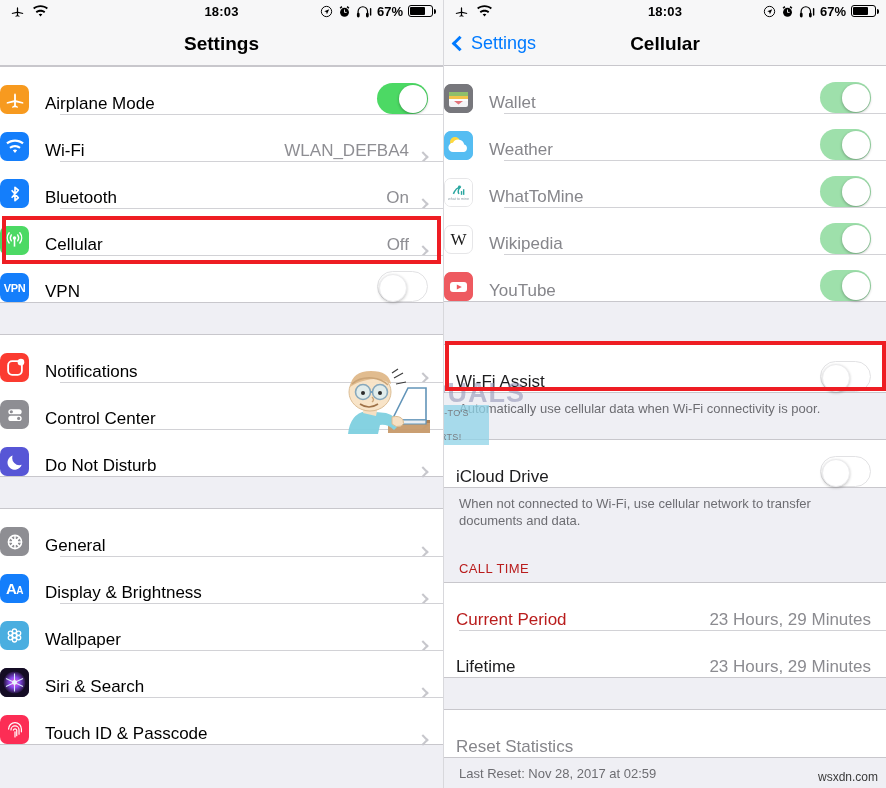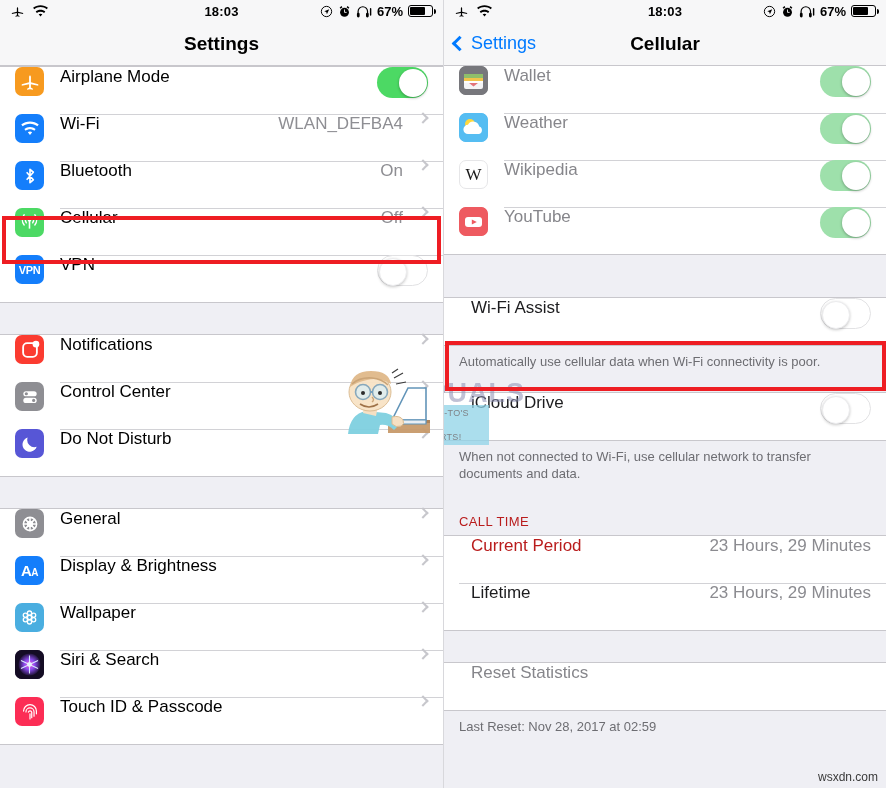--- a/index.html
+++ b/index.html
@@ -37,28 +37,28 @@
     font-size: 19px; font-weight: bold; color: #000; }
   .nav-back { display: flex; align-items: center; gap: 4px; color: #007aff;
     font-size: 18px; z-index: 3; }
   .chev-left { width: 11px; height: 11px; border-left: 3px solid #007aff;
     border-bottom: 3px solid #007aff; transform: rotate(45deg); margin-right: 2px; }
 
   
   .scroll { position: absolute; top: 66px; bottom: 0; left: 0; right: 0; background: #efeff4; }
   .group { background: #fff; border-top: 1px solid #c8c7cc; border-bottom: 1px solid #c8c7cc; }
   .gap { background: #efeff4; }
-  .row { display: flex; align-items: flex-start; height: 47px; padding-left: 15px; background: #fff; position: relative; }
+  .row { display: flex; align-items: flex-end; height: 47px; background: #fff; position: relative; }
   .row + .row::before { content:""; position:absolute; left:60px; right:0; top:0; height:1px; background:#d2d2d6; }
   .row.noicon + .row.noicon::before { left: 15px; }
   .icon { width: 29px; height: 29px; border-radius: 7px; flex: 0 0 29px;
           display:flex; align-items:center; justify-content:center; overflow:hidden; position:relative;}
   .label { margin-left: 16px; font-size: 17px; color: #000; flex: 1; white-space: nowrap; }
   .row.noicon .label { margin-left: 12px; }
-  .value { font-size: 17px; color: #8e8e93; margin-right: 16px; white-space: nowrap; }
+  .value { font-size: 17px; color: #8e8e93; margin-right: 10px; white-space: nowrap; }
   .chev { width: 8px; height: 8px; border-right: 2px solid #c7c7cc; border-top: 2px solid #c7c7cc;
           transform: rotate(45deg); margin-right: 16px; flex: 0 0 8px; }
 
   
   .toggle { width: 51px; height: 31px; border-radius: 16px; position: relative;
             margin-right: 15px; flex: 0 0 51px; }
   .toggle .knob { position:absolute; top:1.5px; width:28px; height:28px; border-radius:50%;
             background:#fff; box-shadow: 0 1px 3px rgba(0,0,0,.32); }
   .toggle.on { background: #4cd964; } .toggle.on .knob { right: 1.5px; }
   .toggle.off { background: #fff; border: 1px solid #e2e2e4; }
@@ -412,20 +412,36 @@
                 <path d="M9 21a4.6 4.6 0 010-9.2 6 6 0 0111.2 1.6A3.9 3.9 0 0119.5 21z" fill="#fff"></path>
               </svg>
           </span>
           <span class="label">Weather</span>
           <span class="toggle on">
               <span class="knob"></span>
             </span>
         </div>
         <div class="row">
           <span class="icon" style="background:#fff;border:1px solid #e6e6e8">
+            <svg width="29" height="29" viewBox="0 0 29 29">
+                <rect width="29" height="29" fill="#fff"></rect>
+              <path d="M9 16 q3-7 7-7 q-3 4-1 7" fill="none" stroke="#2aa7a0" stroke-width="1.6"></path>
+              <circle cx="15.5" cy="8.5" r="1.6" fill="#2aa7a0"></circle>
+              <rect x="17" y="13" width="1.5" height="4" fill="#2aa7a0"></rect>
+              <rect x="19.3" y="11" width="1.5" height="6" fill="#2aa7a0"></rect>
+              <text x="14.5" y="23" font-size="4" fill="#8fa0a8" text-anchor="middle" font-family="sans-serif">what to mine</text>
+            </svg>
+          </span>
+          <span class="label">WhatToMine</span>
+          <span class="toggle on">
+              <span class="knob"></span>
+            </span>
+        </div>
+        <div class="row">
+          <span class="icon" style="background:#fff;border:1px solid #e6e6e8">
             <span style="font-family:'Liberation Serif',serif;font-size:17px;color:#1a1a1a">W</span>
           </span>
           <span class="label">Wikipedia</span>
           <span class="toggle on">
               <span class="knob"></span>
             </span>
         </div>
         <div class="row">
           <span class="icon" style="background:#ed5a60">
             <svg width="29" height="29" viewBox="0 0 29 29">

